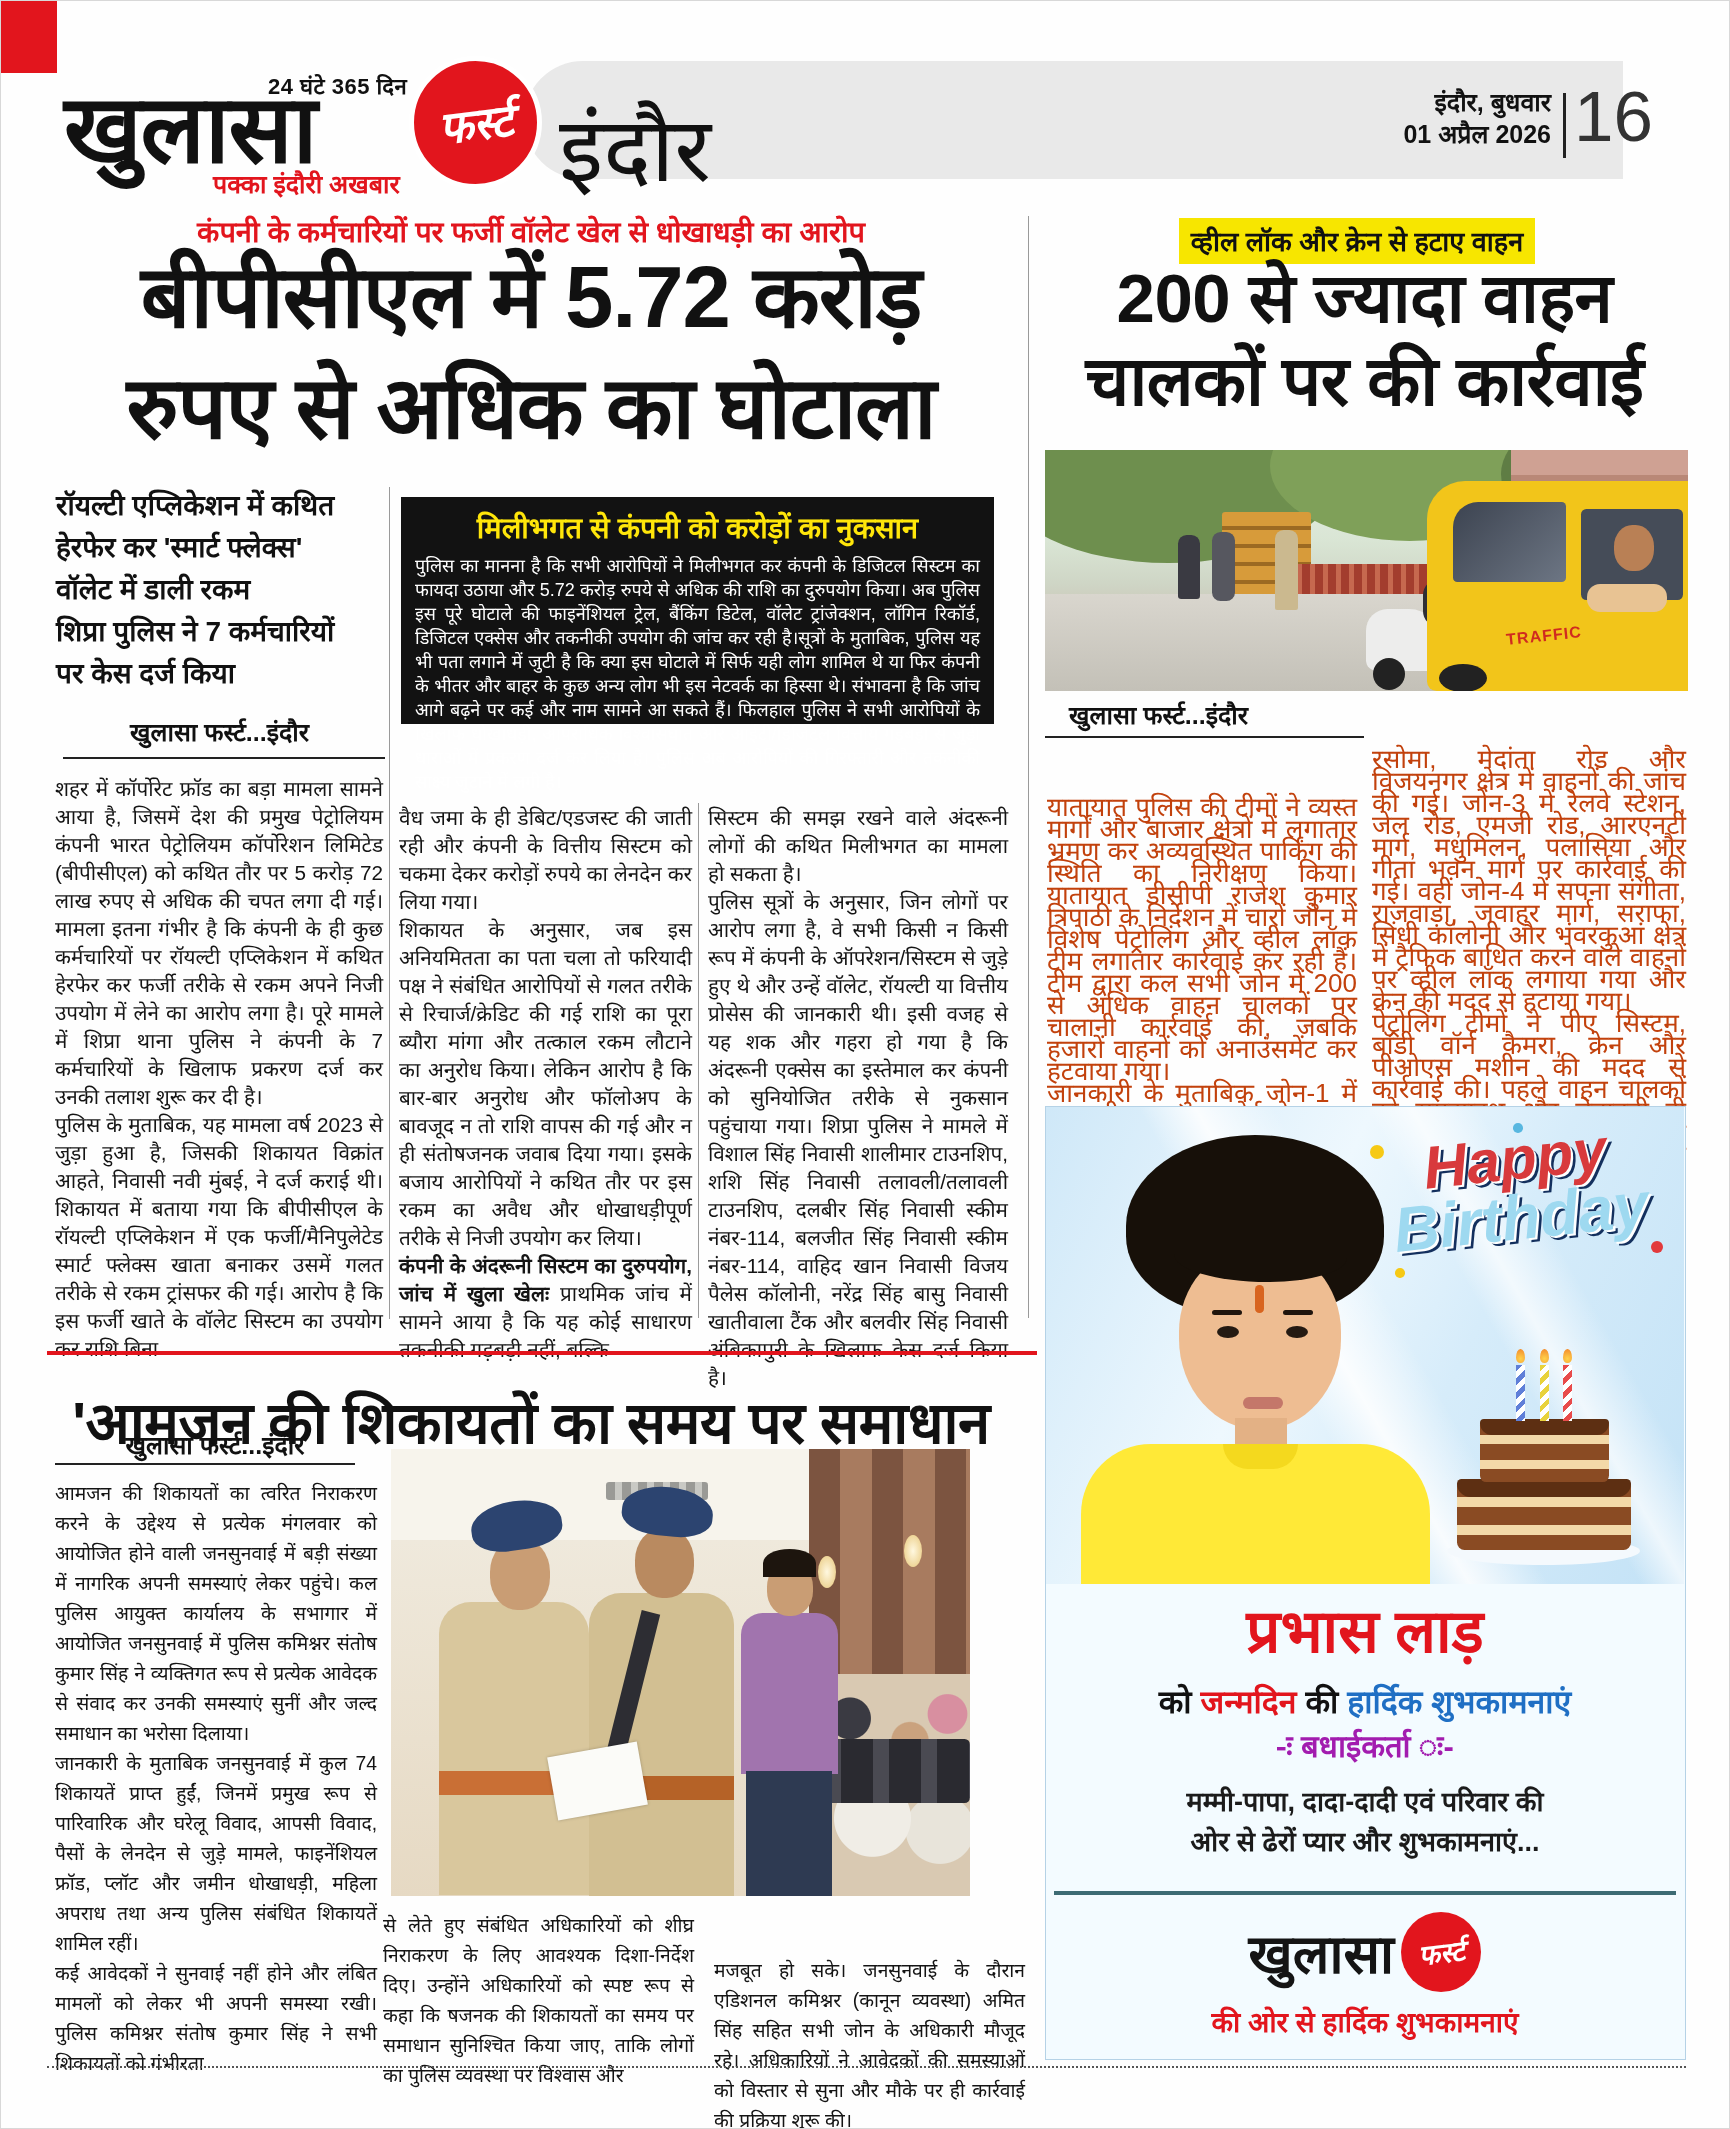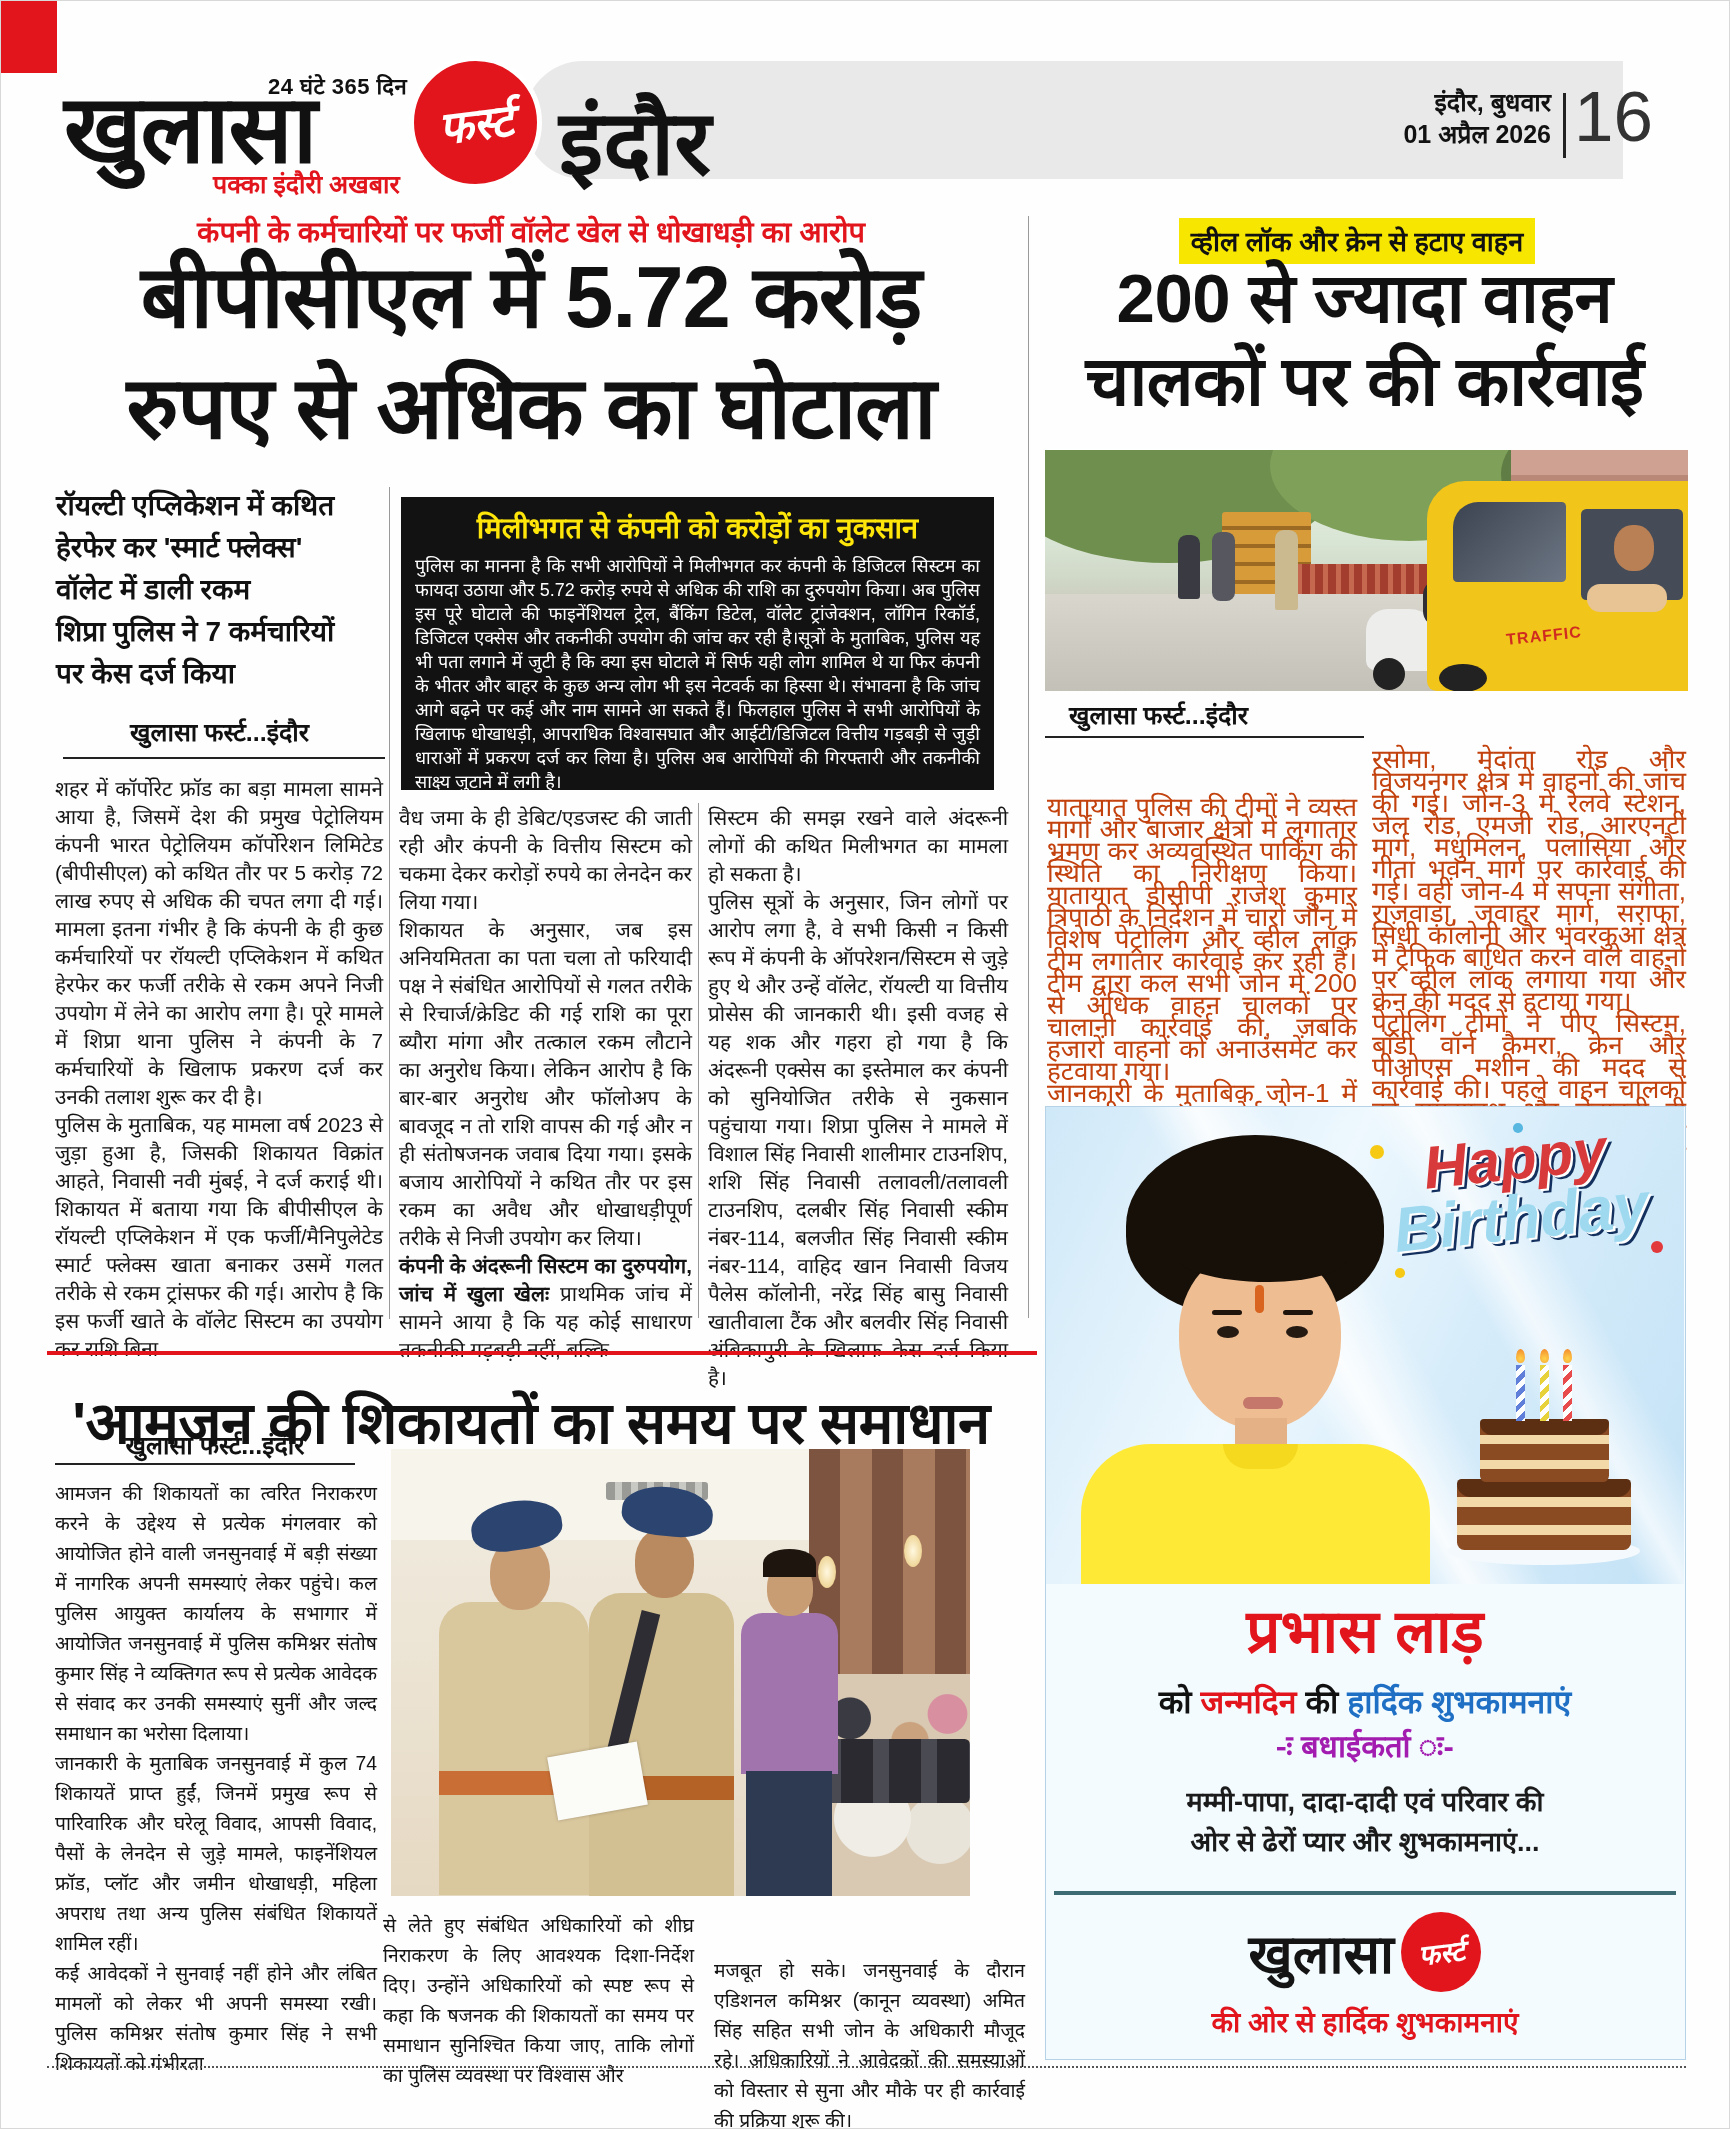--- a/index.html
+++ b/index.html
@@ -12,32 +12,32 @@
 
   
   #corner-mark{left:0;top:0;width:56px;height:72px;background:#e2151d;}
   #gray-strip{left:523px;top:60px;width:1099px;height:118px;background:#e9e9e9;border-radius:64px 0 0 64px;}
   #mast-top{left:267px;top:69px;width:145px;font-size:22px;font-weight:bold;letter-spacing:0.5px;}
   #mast-brand{left:63px;top:76px;font-size:95px;font-weight:bold;letter-spacing:-1.1px;line-height:1.1;}
   #mast-tag{left:212px;top:165px;font-size:25px;font-weight:bold;color:#e2151d;}
   #mast-circle{left:408px;top:55px;width:123px;height:123px;background:#e2151d;border-radius:50%;
                border:5.4px solid #ffffff;display:flex;align-items:center;justify-content:center;}
   #mast-circle .badge{color:#fff;font-size:45px;font-weight:bold;font-style:italic;transform:rotate(-7deg);}
-  #mast-edition{left:558px;top:77px;font-size:90px;font-weight:bold;}
+  #mast-edition{left:558px;top:84px;font-size:90px;font-weight:normal;}
   #mast-date{left:1352px;top:85px;width:198px;text-align:right;font-size:25px;font-weight:bold;line-height:32px;}
   #mast-vbar{left:1562px;top:92px;width:2.7px;height:65px;background:#222;}
   #mast-pageno{left:1573px;top:75px;font-size:71px;color:#333;}
 
   
   #m-kicker{left:46px;top:210px;width:968px;font-size:29px;font-weight:bold;color:#e2151d;text-align:center;}
   #m-headline{left:46px;top:240px;width:968px;font-size:87px;font-weight:bold;line-height:111px;text-align:center;letter-spacing:-1.1px;}
   #m-deck{left:55px;top:484px;width:343px;font-size:28px;font-weight:bold;line-height:42px;}
   #m-byline{left:55px;top:713px;width:327px;text-align:center;font-size:25px;font-weight:bold;}
   #m-byline-rule{left:62px;top:756px;width:322px;height:2.1px;background:#222;}
-  #m-infobox{left:400px;top:496px;width:593px;height:293px;background:#121212;box-sizing:border-box;padding:9.7px 14px;}
+  #m-infobox{left:400px;top:496px;width:593px;height:227px;background:#121212;box-sizing:border-box;padding:9.7px 14px;}
   #m-infobox .title{color:#ffe60a;font-size:29px;font-weight:bold;text-align:center;margin-bottom:8.6px;}
   #m-infobox .body{color:#fff;font-size:18px;line-height:24px;text-align:justify;}
   .vrule{width:1.1px;background:#9a9a9a;}
   #vr-1{left:388px;top:486px;height:832px;}
   #vr-2{left:697px;top:802px;height:515px;}
   #vr-main-right{left:1027px;top:215px;height:1102px;}
   .bodytxt{font-size:20.7px;line-height:28px;text-align:justify;color:#141414;}
   #m-col1{left:54px;top:774px;width:328px;}
   #m-col2{left:398px;top:803px;width:293px;}
   #m-col3{left:707px;top:803px;width:300px;}

